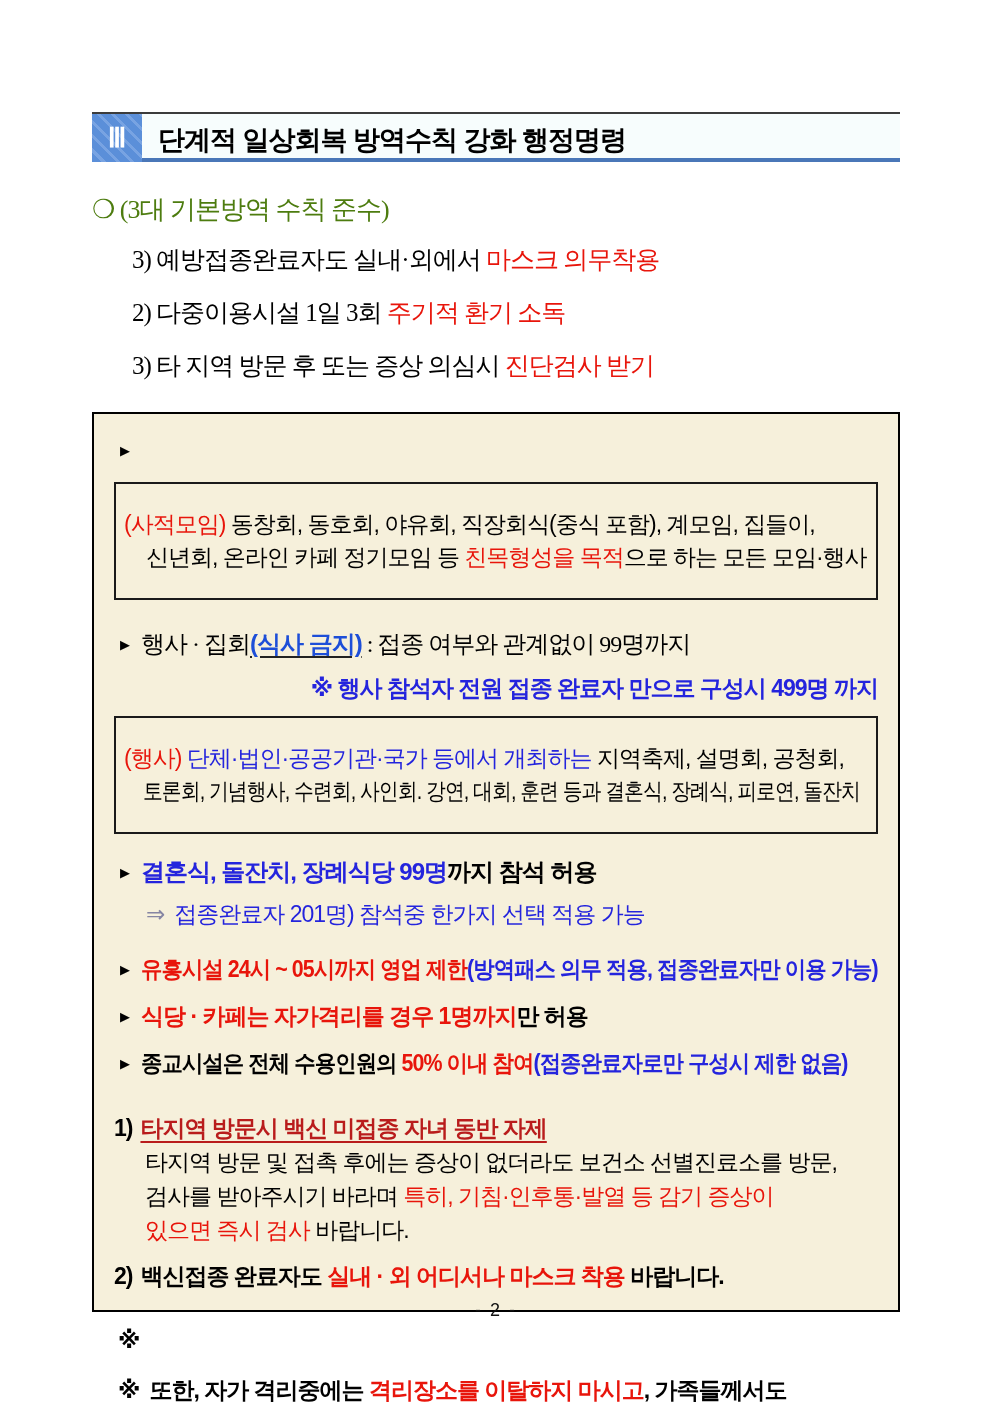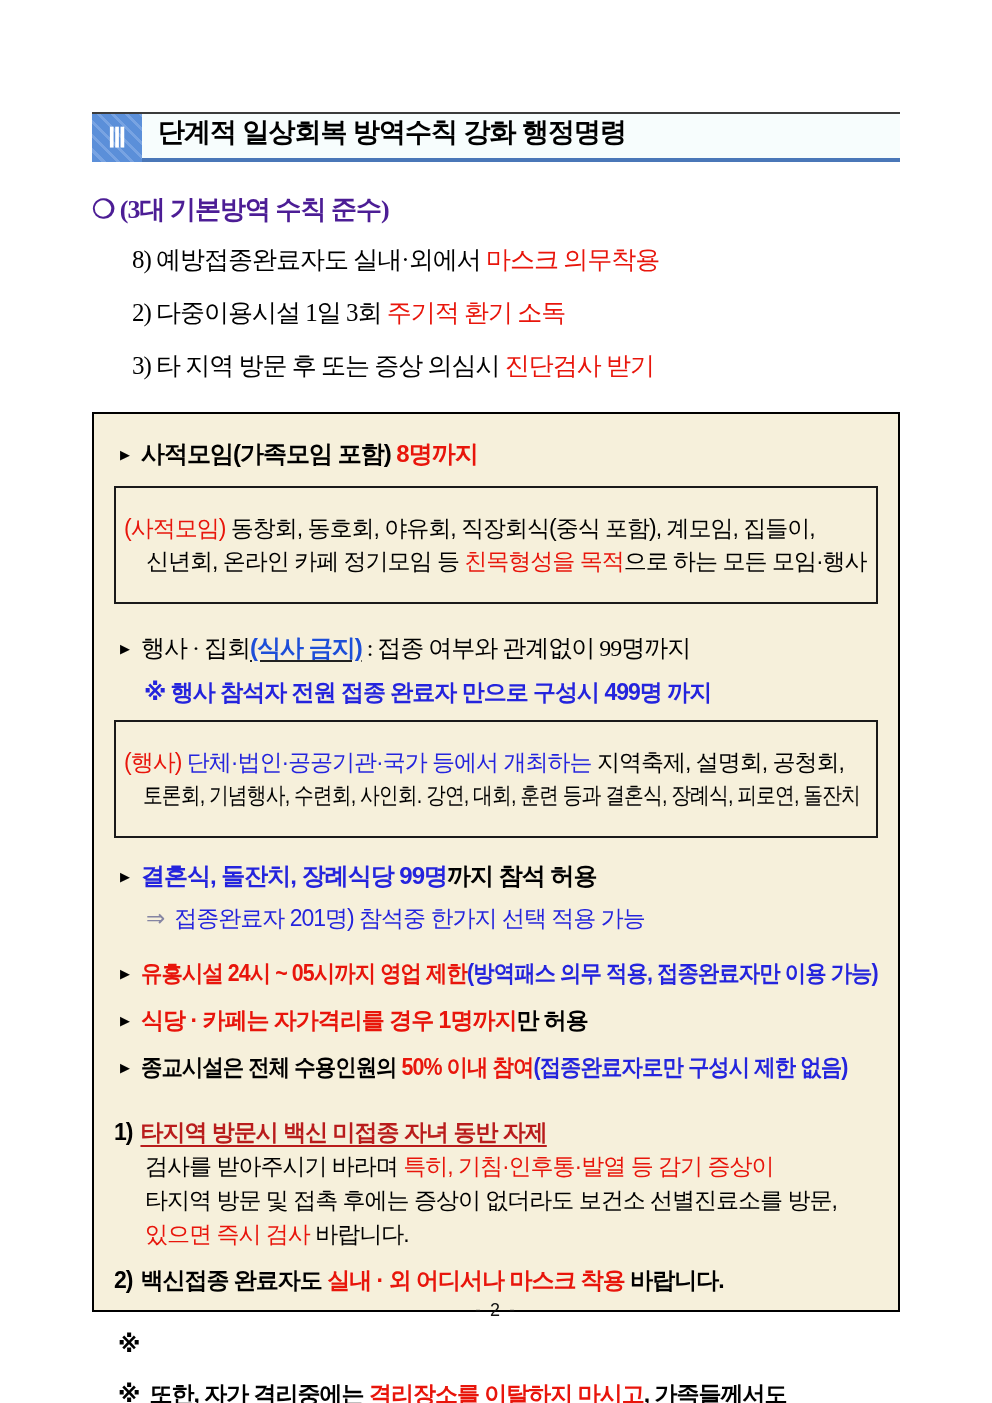--- a/index.html
+++ b/index.html
@@ -10,28 +10,28 @@
   .content{position:absolute;left:92px;top:112px;width:808px;}
 
   
   .header{display:flex;align-items:stretch;border-top:2px solid #3c3c3c;height:48px;}
   .badge{
     width:50px;min-width:50px;height:48px;display:flex;align-items:center;justify-content:center;
     background:repeating-linear-gradient(45deg,#5b8fd9 0 7px,#78a3e2 7px 10px);
     color:#fff;font-family:"Liberation Serif",serif;font-weight:bold;font-size:27px;
   }
   .title-area{
-    flex:1;display:flex;align-items:flex-start;background:#f7fdfd;
+    flex:1;display:flex;align-items:flex-end;background:#f7fdfd;
     border-bottom:4px solid #4a77b8;padding-left:16px;
   }
   .title{font-family:"Liberation Sans","DejaVu Sans",sans-serif;font-weight:bold;font-size:27px;letter-spacing:-1px;}
 
   
   .intro{margin-top:30px;}
-  .intro-heading{color:#4c1d95;font-size:26px;font-weight:bold;letter-spacing:-1px;}
+  .intro-heading{color:#4d7c0f;font-size:26px;font-weight:normal;letter-spacing:-1px;}
   .intro-item{margin-top:13px;margin-left:40px;font-size:25px;letter-spacing:-1px;line-height:40px;}
   .red{color:#e8150b;}
   .blue{color:#2424dd;}
 
   
   .big-box{
     margin-top:26px;border:2px solid #000;background:#f6f0db;
     padding:24px 20px 26px 20px;box-sizing:border-box;height:900px;
     font-family:"Liberation Sans","DejaVu Sans",sans-serif;letter-spacing:-1px;
   }
@@ -43,21 +43,21 @@
   }
   .inner-line2{padding-left:22px;}
   .nowrap{white-space:nowrap;}
   .condense{display:inline-block;transform:scaleX(0.86);transform-origin:0 60%;white-space:nowrap;}
   .condense95{display:inline-block;transform:scaleX(0.93);transform-origin:0 60%;white-space:nowrap;}
   .serifline{font-family:"Liberation Serif","DejaVu Serif",serif;font-weight:normal;}
   .meal-ban{
     font-family:"Liberation Sans",sans-serif;font-weight:bold;color:#1d4ed8;
     text-decoration:underline;text-decoration-color:#222;text-underline-offset:4px;
   }
-  .sub-note{margin:8px 0 0 30px;font-size:23px;font-weight:600;color:#2424dd;line-height:32px;}
+  .sub-note{margin:8px 0 0 30px;font-size:23px;font-weight:600;color:#2424dd;line-height:32px;text-align:right;}
   .arrow-block{display:flex;margin:6px 0 0 32px;font-size:23px;font-weight:500;line-height:33px;}
   .arrow{color:#8585a3;margin-right:10px;}
   .gap-lg{margin-top:28px;}
   .gap-md{margin-top:22px;}
   .gap-sm{margin-top:11px;}
   .bold-bullet{font-weight:bold;font-size:23px;}
 
   .directive{margin-top:28px;font-size:23px;line-height:34px;}
   .d-head{display:flex;align-items:baseline;font-weight:600;}
   .d-marker{margin-right:8px;font-weight:600;color:#000;}
@@ -81,35 +81,34 @@
     <div class="header">
       <div class="badge">Ⅲ</div>
       <div class="title-area">
         <span class="title">단계적 일상회복 방역수칙 강화 행정명령</span>
       </div>
     </div>
 
     <div class="intro">
       <div class="intro-heading">❍ (3대 기본방역 수칙 준수)</div>
       <div class="intro-item">
-        <span>8) 예방접종완료자도 실내·외에서 </span><span class="red">마스크 의무착용</span>
+        <span>3) 예방접종완료자도 실내·외에서 </span><span class="red">마스크 의무착용</span>
       </div>
       <div class="intro-item">
         <span>2) 다중이용시설 1일 3회 </span><span class="red">주기적 환기 소독</span>
       </div>
       <div class="intro-item">
         <span>3) 타 지역 방문 후 또는 증상 의심시 </span><span class="red">진단검사 받기</span>
       </div>
     </div>
 
     <div class="big-box">
 
       <div class="bullet-line">
         <span class="bmark">▶</span>
-        <span class="nowrap"><span>사적모임(가족모임 포함) </span><span class="red">8명까지</span></span>
       </div>
       <div class="inner-box">
         <div class="nowrap"><span class="red">(사적모임)</span><span> 동창회, 동호회, 야유회, 직장회식(중식 포함), 계모임, 집들이,</span></div>
         <div class="inner-line2 nowrap"><span>신년회, 온라인 카페 정기모임 등 </span><span class="red">친목형성을 목적</span><span>으로 하는 모든 모임·행사</span></div>
       </div>
 
       <div class="bullet-line serifline gap-lg">
         <span class="bmark">▶</span>
         <span class="nowrap"><span>행사 · 집회</span><span class="meal-ban">(식사 금지)</span><span> : 접종 여부와 관계없이 99명까지</span></span>
       </div>
@@ -143,22 +142,22 @@
       <div class="bullet-line bold-bullet gap-sm">
         <span class="bmark">▶</span>
         <span class="condense95"><span>종교시설은 전체 수용인원의 </span><span class="red">50% 이내 참여</span><span class="blue">(접종완료자로만 구성시 제한 없음)</span></span>
       </div>
 
       <div class="directive">
         <div class="d-head">
           <span class="d-marker">1)</span>
           <span class="d-title nowrap">타지역 방문시 백신 미접종 자녀 동반 자제</span>
         </div>
+        <div class="d-para nowrap">타지역 방문 및 접촉 후에는 증상이 없더라도 보건소 선별진료소를 방문,</div>
         <div class="d-para nowrap"><span>검사를 받아주시기 바라며 </span><span class="red">특히, 기침·인후통·발열 등 감기 증상이</span></div>
-        <div class="d-para nowrap">타지역 방문 및 접촉 후에는 증상이 없더라도 보건소 선별진료소를 방문,</div>
         <div class="d-para nowrap"><span class="red">있으면 즉시 검사 </span><span>바랍니다.</span></div>
       </div>
 
       <div class="directive" style="margin-top:12px;">
         <div class="d-head">
           <span class="d-marker">2)</span>
           <span class="nowrap"><span>백신접종 완료자도 </span><span class="red">실내 · 외 어디서나 마스크 착용 </span><span>바랍니다.</span></span>
         </div>
       </div>
 

